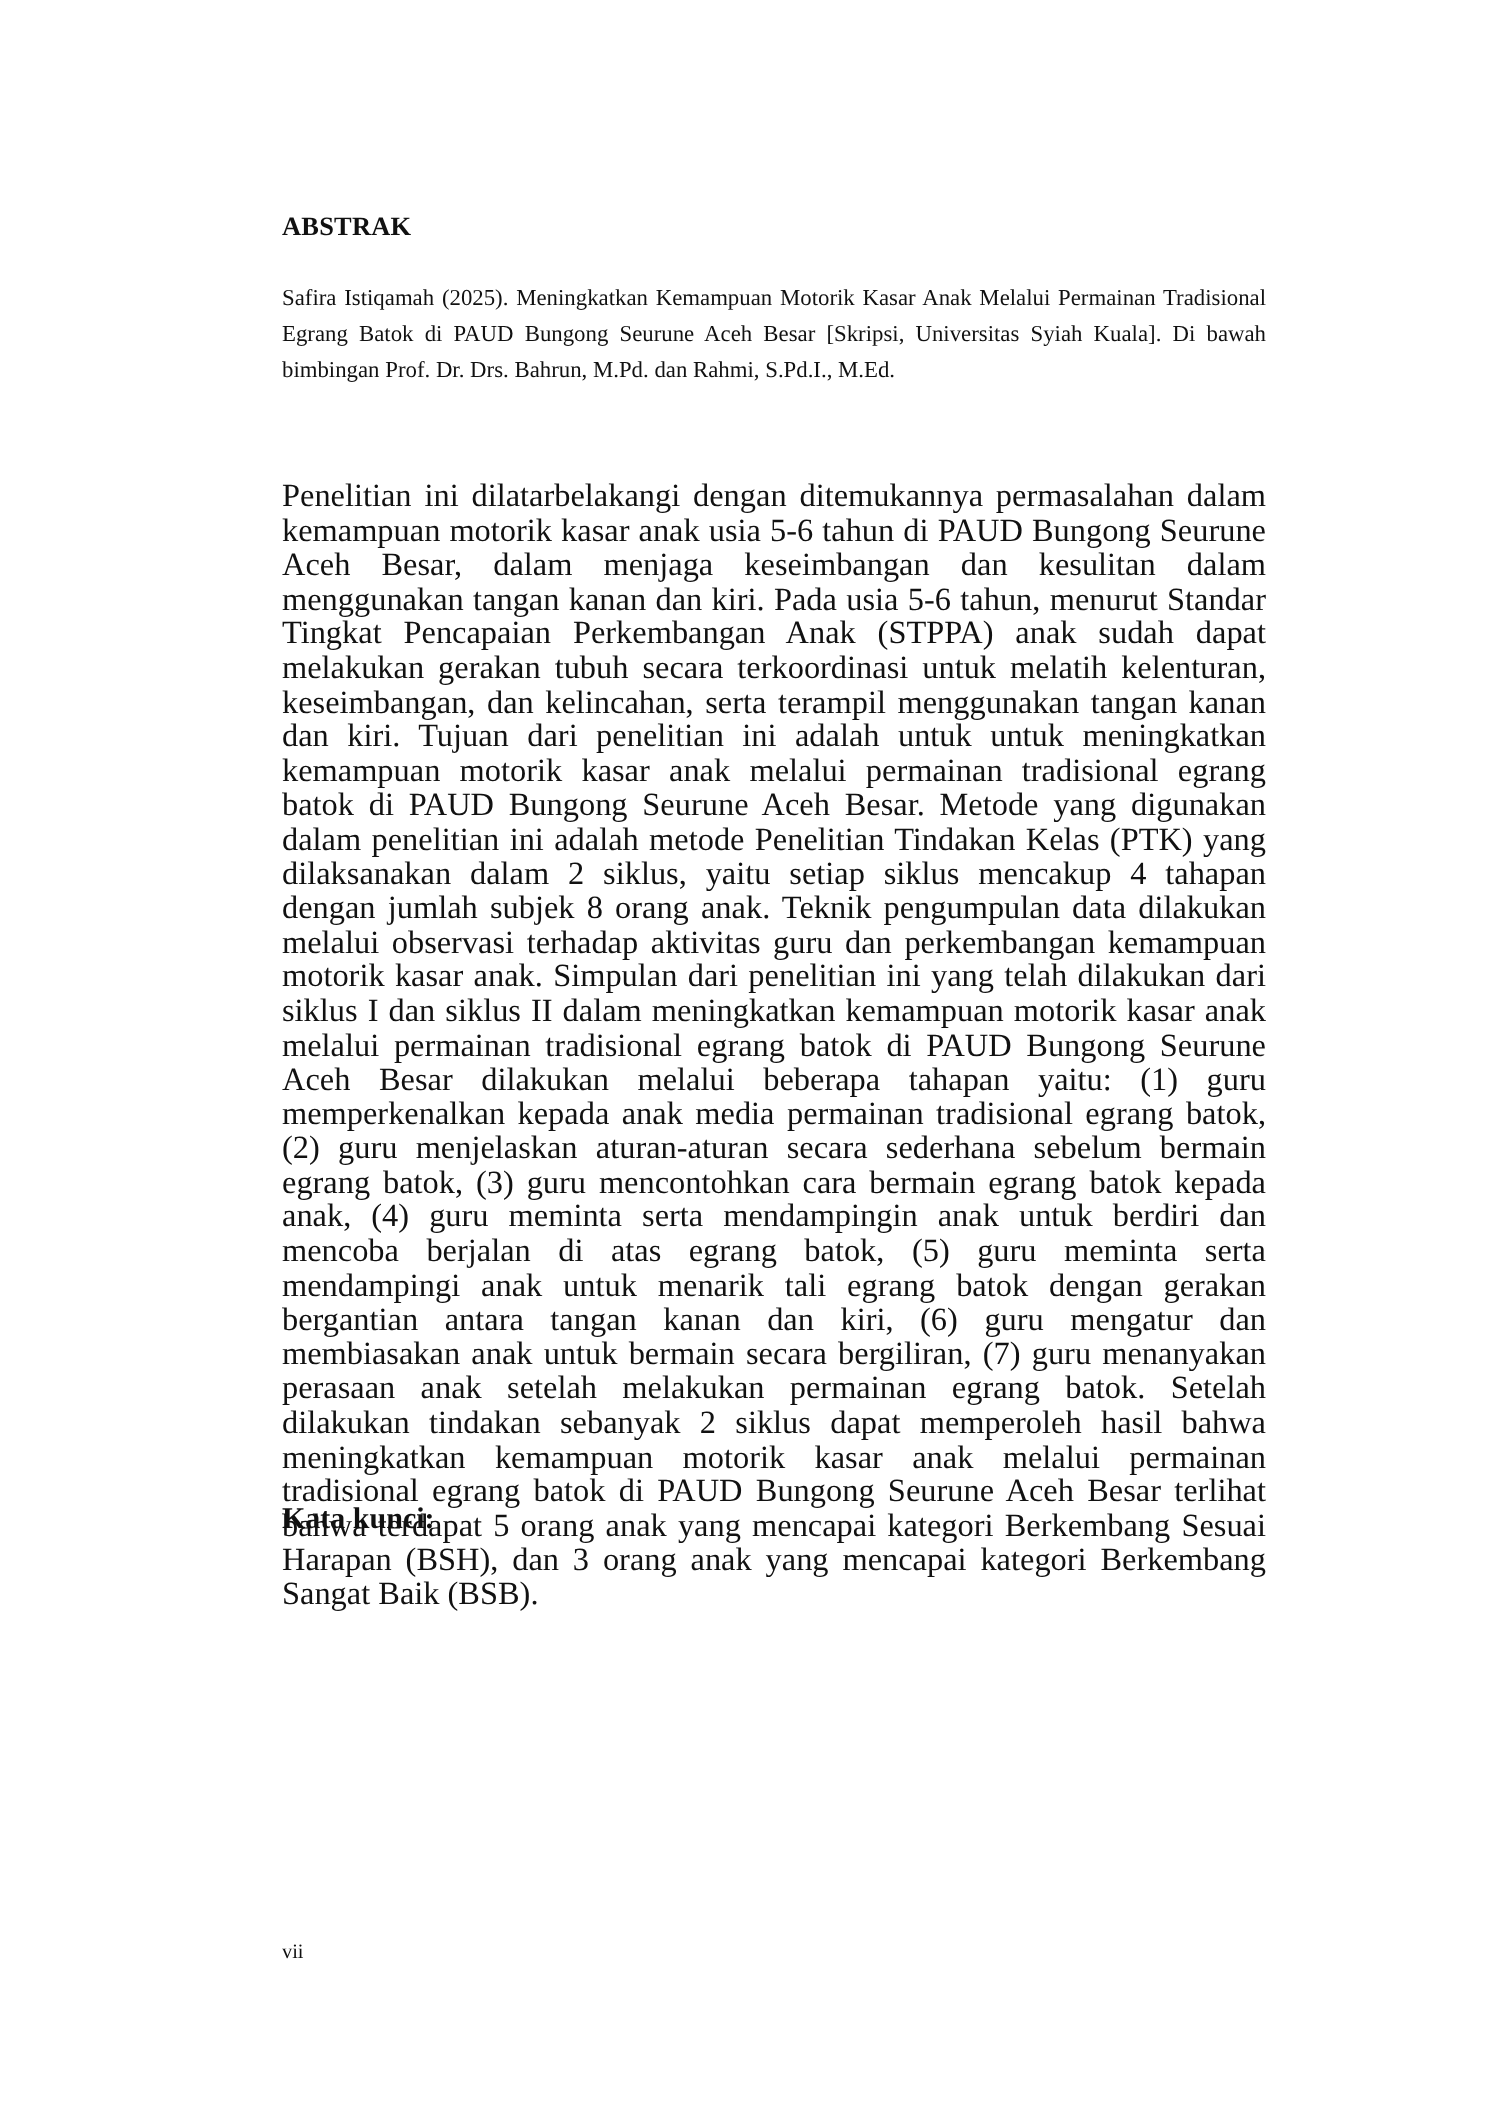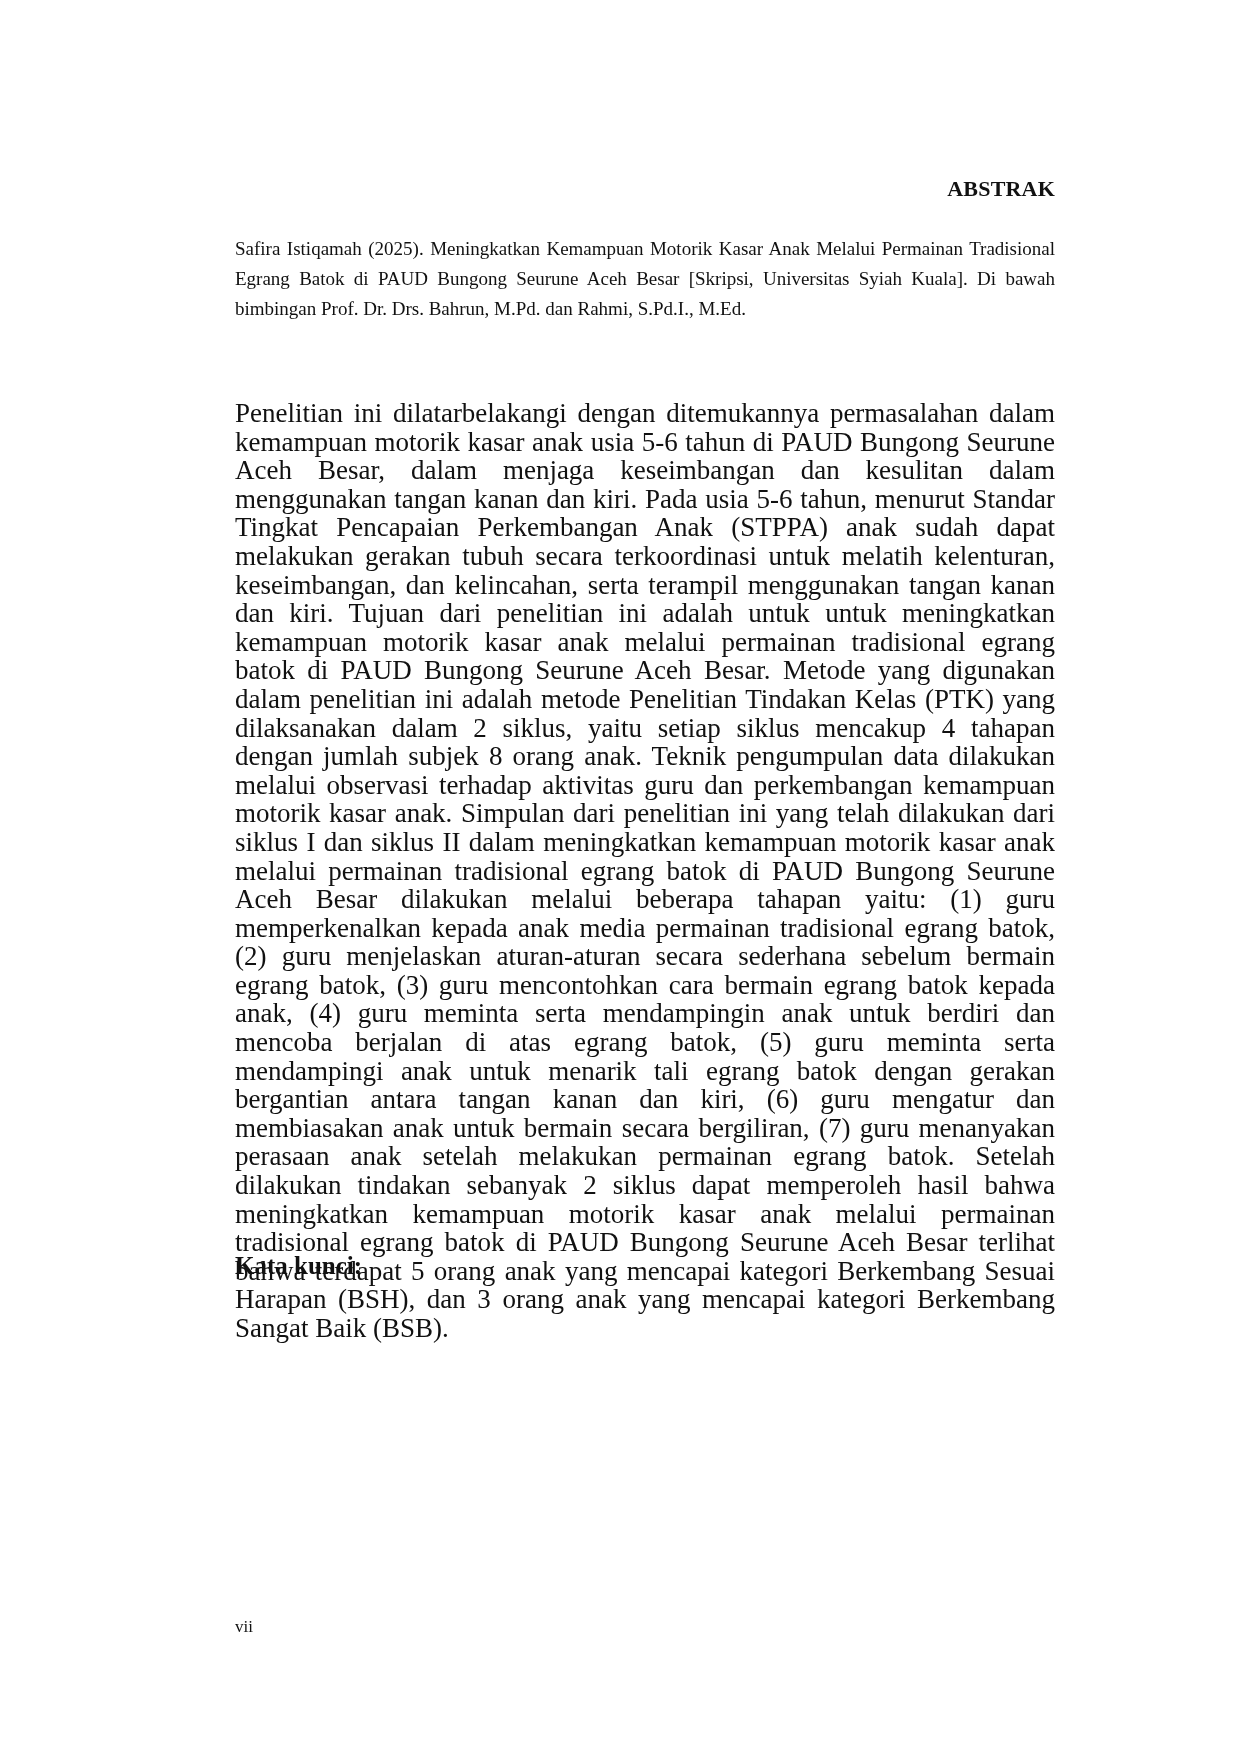--- a/index.html
+++ b/index.html
@@ -19,21 +19,21 @@
       position: absolute;
       left: 235px;
       top: 0;
       width: 820px;
     }
     .title {
       position: absolute;
       top: 176px;
       left: 0;
       width: 820px;
-      text-align: right;
+      text-align: left;
       font-weight: bold;
       font-size: 22px;
       line-height: 26px;
       letter-spacing: 0.2px;
     }
     .citation {
       position: absolute;
       top: 234px;
       left: 0;
       width: 820px;

